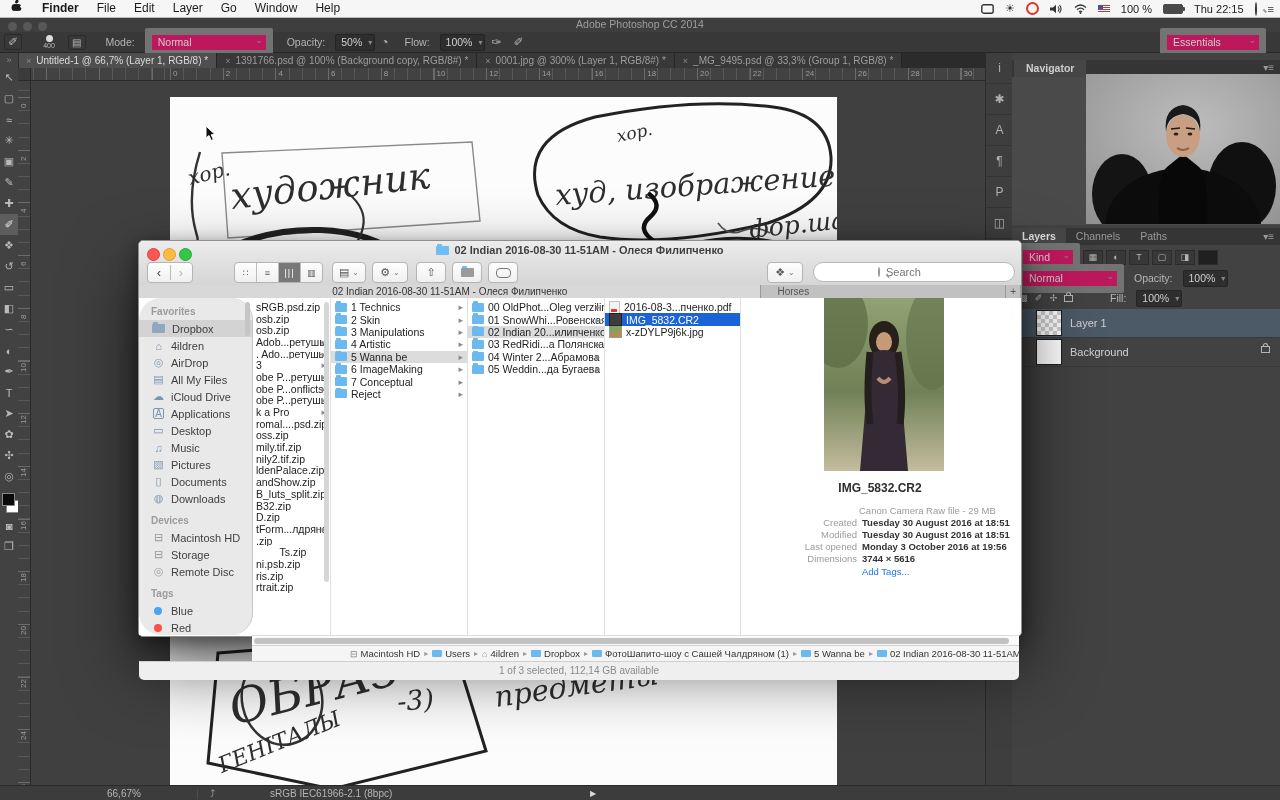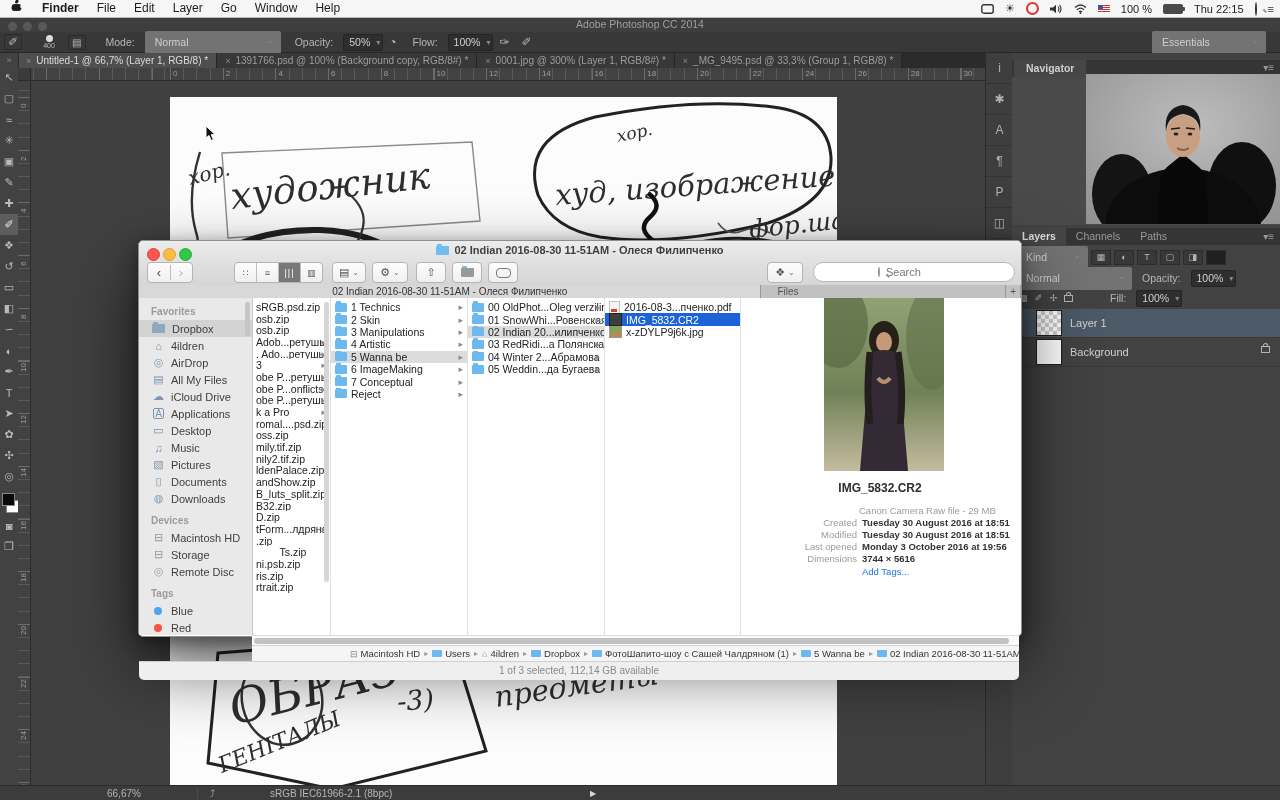--- a/index.html
+++ b/index.html
@@ -13,21 +13,21 @@
   .flag{width:12px;height:8px;display:inline-block;background:linear-gradient(#c33 0 12%,#fff 12% 24%,#c33 24% 36%,#fff 36% 48%,#c33 48% 60%,#fff 60% 72%,#c33 72% 84%,#fff 84% 100%);position:relative;}
   .flag::before{content:"";position:absolute;left:0;top:0;width:5px;height:4px;background:#335a9e;}
   .batt{width:18px;height:8px;border:1px solid #4a4a4a;border-radius:2px;position:relative;display:inline-block;background:#4a4a4a;}
   .batt::after{content:"";position:absolute;right:-3px;top:2px;width:2px;height:4px;background:#4a4a4a;border-radius:0 1px 1px 0;}
   .mglyph{font-size:11px;color:#333;}
   
   #ps-title{position:absolute;left:0;top:17px;width:1280px;height:15px;background:#3e3e3e;border-bottom:1px solid #2a2a2a;color:#9f9f9f;font-size:10.5px;text-align:center;line-height:15px;}
   .tl{width:9px;height:9px;border-radius:50%;background:#585858;display:inline-block;margin-right:6px;}
   #ps-options{position:absolute;left:0;top:32px;width:1280px;height:20px;background:#383838;border-bottom:1px solid #272727;color:#c3c3c3;font-size:10.5px;display:flex;align-items:center;}
   .opt-label{color:#b5b5b5;margin:0 10px;}
-  .opt-select{background:#737373;border:4px solid #737373;border-radius:2px;color:#cfcfcf;padding:1px 14px 1px 6px;position:relative;height:13px;line-height:13px;}
+  .opt-select{background:#be185d;border:7px solid #737373;border-radius:2px;color:#cfcfcf;padding:1px 0 1px 6px;position:relative;height:13px;line-height:13px;}
   .opt-select::after{content:"⌄";position:absolute;right:3px;top:-1px;color:#888;font-size:9px;}
   .opt-val{background:#2e2e2e;border:1px solid #242424;border-radius:2px;color:#cfcfcf;padding:1px 12px 1px 5px;position:relative;height:13px;line-height:13px;}
   .opt-val::after{content:"▾";position:absolute;right:2px;top:1px;color:#888;font-size:8px;}
   .opt-icon{color:#b5b5b5;font-size:12px;margin:0 6px;}
   .brushchip{display:inline-flex;flex-direction:column;align-items:center;justify-content:center;width:26px;height:18px;margin-left:8px;color:#ddd;}
   .brushchip .dot{width:7px;height:7px;border-radius:50%;background:#ddd;}
   .brushchip .sz{font-size:7px;line-height:7px;color:#bbb;}
   #ps-tabs{position:absolute;left:0;top:53px;width:1144px;height:15px;background:#2b2b2b;display:flex;font-size:10px;color:#9d9d9d;}
   .pstab{display:flex;align-items:center;padding:0 8px;background:#383838;border-right:1px solid #252525;white-space:nowrap;overflow:hidden;}
   .pstab.active{background:#4f4f4f;color:#dcdcdc;}
@@ -90,21 +90,21 @@
   .chev-sm{font-size:8px;color:#777;margin-left:3px;}
   #f-search{position:absolute;left:674px;top:21px;width:200px;height:18px;background:#fff;border:1px solid #b9b9b9;border-radius:10px;display:flex;align-items:center;}
   #f-search input{border:none;outline:none;background:transparent;font-size:11px;color:#444;width:140px;font-family:"Liberation Sans",sans-serif;}
   .mag{width:8px;height:8px;border:1.5px solid #999;border-radius:50%;position:relative;margin:0 4px 0 64px;}
   .mag::after{content:"";position:absolute;left:7px;top:7px;width:4px;height:1.5px;background:#999;transform:rotate(45deg);}
   #f-tabbar{position:absolute;left:0;top:44px;width:100%;height:13px;background:#b9b9b9;display:flex;font-size:10px;}
   .ftab{border-right:1px solid #999;display:flex;align-items:center;justify-content:center;color:#555;overflow:hidden;white-space:nowrap;}
   .ftab.active{background:#d8d8d8;color:#333;}
   .ftab.inactive{background:#c1c1c1;justify-content:flex-start;padding-left:16px;}
   #f-body{position:absolute;left:0;top:57px;width:880px;height:337px;background:#fff;overflow:hidden;}
-  #f-sidebar{position:absolute;left:0;top:0;width:113px;height:337px;background:#e9e9e9;border-right:1px solid #c6c6c6;}
+  #f-sidebar{position:absolute;left:0;top:0;width:113px;height:337px;background:#e9e9e9;border-right:1px solid #c6c6c6;border-radius:22px;}
   .sb-hdr{font-size:10px;color:#9b9b9b;font-weight:bold;padding:8px 0 3px 12px;}
   .sb-row{height:17px;display:flex;align-items:center;font-size:11px;color:#3e3e3e;padding-left:12px;white-space:nowrap;}
   .sb-row.sel{background:#d3d3d3;}
   .sb-ic{width:15px;display:inline-flex;justify-content:center;margin-right:5px;color:#7d95ae;font-size:11px;}
   .sb-ic.ic-home::before{content:"⌂";}
   .sb-ic.ic-airdrop::before{content:"◎";}
   .sb-ic.ic-files::before{content:"▤";}
   .sb-ic.ic-cloud::before{content:"☁";}
   .sb-ic.ic-apps::before{content:"A";font-size:10px;border:1px solid #7d95ae;border-radius:2px;padding:0 1px;line-height:9px;}
   .sb-ic.ic-desktop::before{content:"▭";}
@@ -504,21 +504,21 @@
     <span id="f-search">
           <span class="mag"></span>
           <input placeholder="Search" style="">
         </span>
   </div>
   <div id="f-tabbar">
     <span class="ftab active" style="width:633px;">
           <span>02 Indian 2016-08-30 11-51AM - Олеся  Филипченко</span>
         </span>
     <span class="ftab inactive" style="width:232px;">
-          <span>Files</span>
+          <span>Horses</span>
         </span>
     <span class="ftab inactive" style="width:14px;justify-content:center;padding:0;color:#555;">+</span>
   </div>
   <div id="f-body">
     <div id="f-sidebar">
       <div class="sb-hdr">Favorites</div>
       <div>
 
       <div class="sb-row sel">
               <span class="sb-ic ic-sbfolder"></span>

